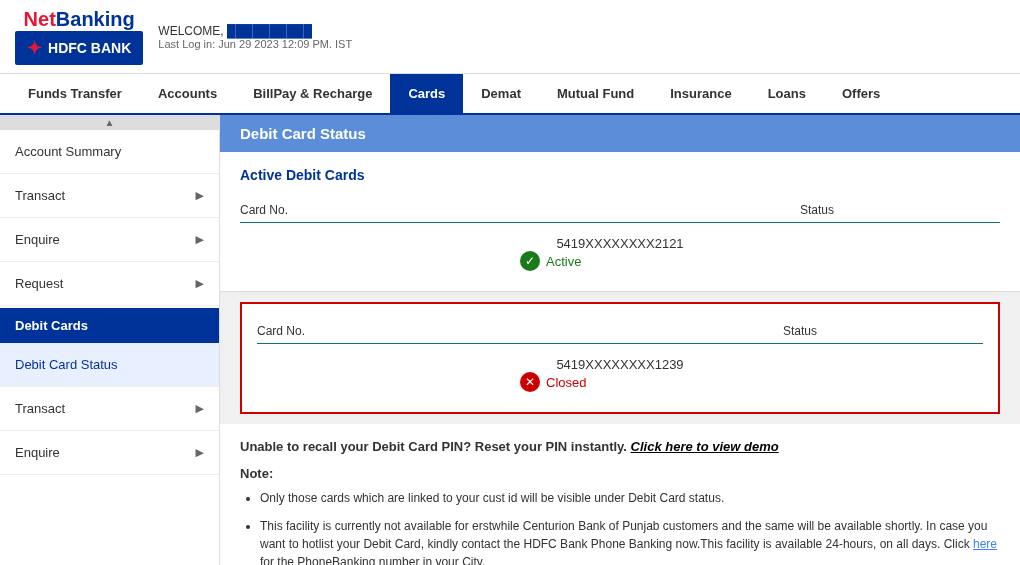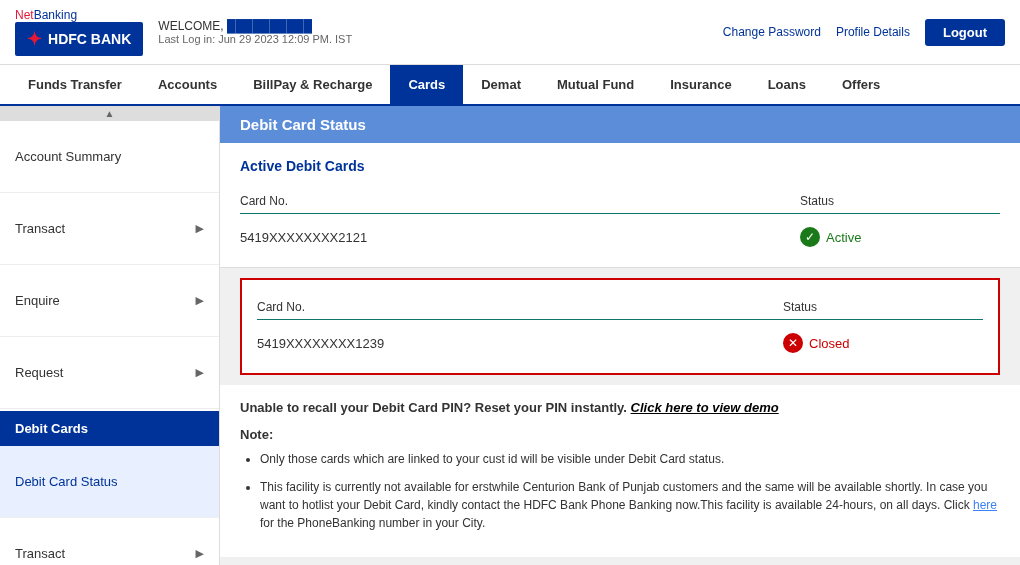--- a/index.html
+++ b/index.html
@@ -2,21 +2,21 @@
 <html><head>
   <meta charset="utf-8">
   <style>
     * { margin: 0; padding: 0; box-sizing: border-box; }
     body { font-family: Arial, sans-serif; font-size: 13px; color: #333; background: #f0f0f0; width: 1020px; }
 
     
     .header { background: #fff; padding: 8px 15px; display: flex; align-items: center; justify-content: space-between; border-bottom: 1px solid #ddd; }
     .header-left { display: flex; align-items: center; gap: 15px; }
     .logo-area { display: flex; align-items: center; gap: 6px; }
-    .logo-text { color: #003399; font-size: 12px; font-weight: normal; }
+    .logo-text { color: #003399; font-size: 20px; font-weight: bold; text-align: center; }
     .logo-text span { color: #e31837; }
     .logo-bank { background: #003399; color: #fff; padding: 6px 12px; display: flex; align-items: center; gap: 6px; border-radius: 2px; font-weight: bold; font-size: 14px; }
     .logo-bank .star { color: #e31837; font-size: 18px; }
     .welcome-area { font-size: 12px; color: #333; }
     .welcome-area .lastlogin { color: #666; font-size: 11px; }
     .header-right { display: flex; align-items: center; gap: 15px; }
     .header-link { color: #003399; font-size: 12px; text-decoration: none; cursor: pointer; }
     .logout-btn { background: #003399; color: #fff; padding: 6px 18px; border: none; cursor: pointer; font-size: 13px; font-weight: bold; border-radius: 3px; }
 
     
@@ -24,39 +24,39 @@
     .nav ul { display: flex; list-style: none; padding: 0 10px; }
     .nav ul li a { display: block; padding: 12px 18px; color: #333; text-decoration: none; font-size: 13px; font-weight: bold; }
     .nav ul li.active a { background: #003399; color: #fff; }
 
     
     .layout { display: flex; min-height: 480px; }
 
     
     .sidebar { width: 220px; background: #fff; border-right: 1px solid #ddd; flex-shrink: 0; }
     .sidebar-section-title { background: #003399; color: #fff; padding: 10px 15px; font-size: 13px; font-weight: bold; display: flex; align-items: center; justify-content: space-between; }
-    .sidebar-item { padding: 28px 15px; border-bottom: 1px solid #eee; color: #333; display: flex; align-items: center; justify-content: space-between; cursor: pointer; font-size: 13px; }
+    .sidebar-item { padding: 14px 15px; border-bottom: 1px solid #eee; color: #333; display: flex; align-items: center; justify-content: space-between; cursor: pointer; font-size: 13px; }
     .sidebar-item.sub-active { background: #e8f0ff; color: #003399; }
     .sidebar-arrow { color: #666; font-size: 11px; }
 
     
     .main { flex: 1; background: #f0f0f0; padding: 0; overflow: auto; }
     .content-area { padding: 0; }
 
     
     .section-header { background: #5b8dd9; color: #fff; padding: 10px 20px; font-size: 15px; font-weight: bold; }
 
     
     .card-section { background: #fff; margin: 0; padding: 15px 20px; border-bottom: 1px solid #ddd; }
     .card-section-title { font-size: 14px; font-weight: bold; color: #003399; margin-bottom: 15px; }
     .card-table { width: 100%; }
     .card-table .col-header { display: flex; padding: 5px 0; color: #333; font-size: 12px; font-weight: normal; border-bottom: 1px solid #0f766e; margin-bottom: 8px; }
     .card-table .col-header span:first-child { flex: 1; }
     .card-table .col-header span:last-child { width: 200px; }
-    .card-table .card-row { display: flex; align-items: center; padding: 5px 0; }
+    .card-table .card-row { display: flex; align-items: center; padding: 5px 0; flex-direction: column; }
     .card-table .card-row .card-num { flex: 1; color: #333; font-size: 13px; }
     .card-table .card-row .card-status { width: 200px; display: flex; align-items: center; gap: 6px; font-size: 13px; }
     .status-active { color: #1a7a1a; text-align: center; }
     .status-closed { color: #cc0000; }
     .check-icon { width: 20px; height: 20px; background: #1a7a1a; border-radius: 50%; display: inline-flex; align-items: center; justify-content: center; color: #fff; font-size: 12px; flex-shrink: 0; }
     .x-icon { width: 20px; height: 20px; background: #cc0000; border-radius: 50%; display: inline-flex; align-items: center; justify-content: center; color: #fff; font-size: 12px; flex-shrink: 0; }
 
     
     .inactive-section { border: 2px solid #cc0000; margin: 10px 20px; background: #fff; }
     .inactive-header { background: #e8f0ff; padding: 10px 15px; display: flex; align-items: center; justify-content: space-between; font-size: 14px; font-weight: bold; color: #333; cursor: pointer; }
@@ -89,25 +89,20 @@
     <div class="welcome-area">
       <div>
         <span>WELCOME,</span>
         <span style="color:#003399;font-weight:bold;"> ██████████</span>
       </div>
       <div class="lastlogin">
         <span>Last Log in:</span>
         <span>Jun 29 2023 12:09 PM. IST</span>
       </div>
     </div>
-  </div>
-  <div class="header-right">
-    <a class="header-link">Change Password</a>
-    <a class="header-link">Profile Details</a>
-    <button class="logout-btn">Logout</button>
   </div>
 </div>
 
 <div class="nav">
   <ul>
     <li>
         <a>Funds Transfer</a>
       </li>
     <li>
         <a>Accounts</a>

